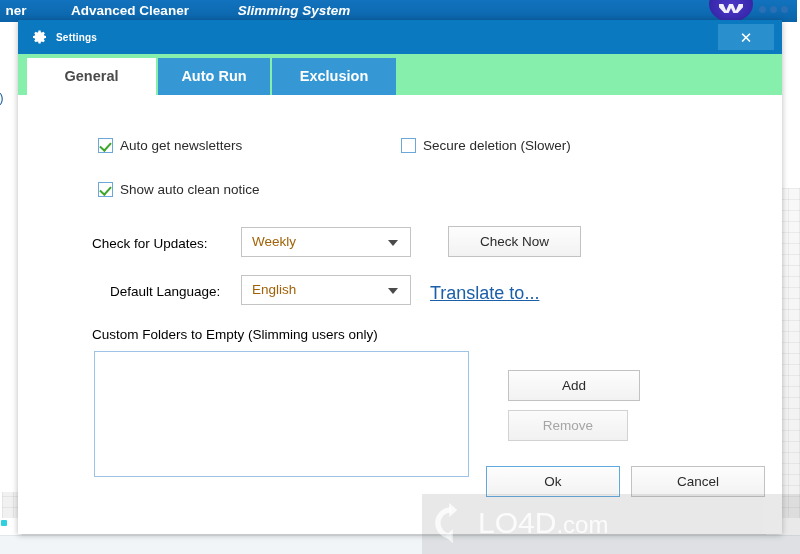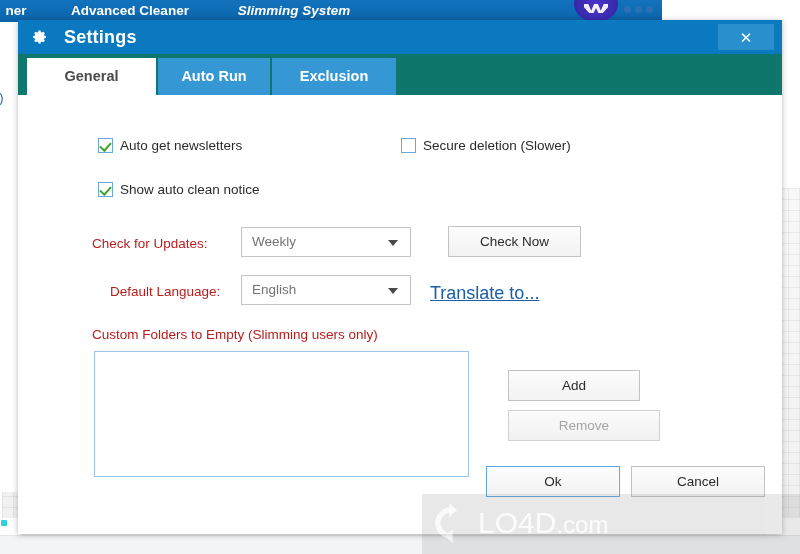--- a/index.html
+++ b/index.html
@@ -17,21 +17,21 @@
 
   
   #app-background {
     position: absolute;
     inset: 0;
     background: #ffffff;
   }
   .app-navbar {
     position: absolute;
     left: 0; top: 0;
-    width: 662px; height: 22px;
+    width: 797px; height: 22px;
     background: linear-gradient(180deg, #1272bd 0%, #0e6cb4 50%, #0b63a8 100%);
   }
   .navtab {
     position: absolute;
     top: 0;
     height: 22px;
     line-height: 22px;
     color: #ffffff;
     font-weight: bold;
     font-size: 13.5px;
@@ -146,44 +146,43 @@
   .dlg-title-inner {
     position: absolute;
     left: 14px; top: 0;
     height: 34px;
     display: flex;
     align-items: center;
     gap: 8px;
   }
   .gear-icon { width: 16px; height: 16px; display: block; }
   .dlg-title-text {
-    font-size: 18px;
+    font-size: 10px;
     font-weight: bold;
     letter-spacing: .2px;
-    margin-left: 8px;
   }
   .dlg-close-btn {
     position: absolute;
     right: 8px; top: 4px;
     width: 56px; height: 26px;
     background: #2a8fcd;
     border: none;
     color: #ffffff;
     font-size: 15px;
     line-height: 26px;
     text-align: center;
     cursor: pointer;
     font-family: "Liberation Sans", sans-serif;
   }
 
   
   .dlg-tabstrip {
     position: relative;
     height: 41px;
-    background: #0f766e;
+    background: #86efac;
     padding-left: 32px;
   }
   .dlg-tab {
     position: absolute;
     top: 4px;
     height: 37px;
     line-height: 37px;
     text-align: center;
     font-size: 14.5px;
     font-weight: bold;
@@ -232,38 +231,38 @@
   }
   .chk-label {
     font-size: 13.5px;
     color: #2b2b2b;
     white-space: nowrap;
   }
 
   .field-label {
     position: absolute;
     font-size: 13.5px;
-    color: #b91c1c;
+    color: #000000;
     white-space: nowrap;
   }
 
   .combo {
     position: absolute;
     height: 30px;
     background: #ffffff;
     border: 1px solid #c4c4c4;
     box-sizing: border-box;
     cursor: pointer;
   }
   .combo-value {
     position: absolute;
     left: 10px; top: 0;
     line-height: 28px;
     font-size: 13.5px;
-    color: #737373;
+    color: #a16207;
   }
   .combo-arrow {
     position: absolute;
     right: 12px; top: 12px;
     width: 0; height: 0;
     border-left: 5px solid transparent;
     border-right: 5px solid transparent;
     border-top: 6px solid #4a4a4a;
   }
 
@@ -426,21 +425,21 @@
     <div class="combo" style="left:223px; top:180px; width:170px;">
       <span class="combo-value">English</span>
       <span class="combo-arrow"></span>
     </div>
     <a class="link" style="left:412px; top:188px;">Translate to...</a>
 
     <div class="field-label" style="left:74px; top:232px;">Custom Folders to Empty (Slimming users only)</div>
     <div class="listbox" style="left:76px; top:256px; width:375px; height:126px;"></div>
 
     <button class="btn" style="left:490px; top:275px; width:132px; height:31px;">Add</button>
-    <button class="btn disabled" style="left:490px; top:315px; width:152px; height:31px;">Remove</button>
+    <button class="btn disabled" style="left:490px; top:315px; width:120px; height:31px;">Remove</button>
 
     <button class="btn primary" style="left:468px; top:371px; width:134px; height:31px;">Ok</button>
     <button class="btn" style="left:613px; top:371px; width:134px; height:31px;">Cancel</button>
   </div>
 </div>
 
 <div id="watermark">
   <div class="wm-plate"></div>
   <div class="wm-inner">
     <span>

